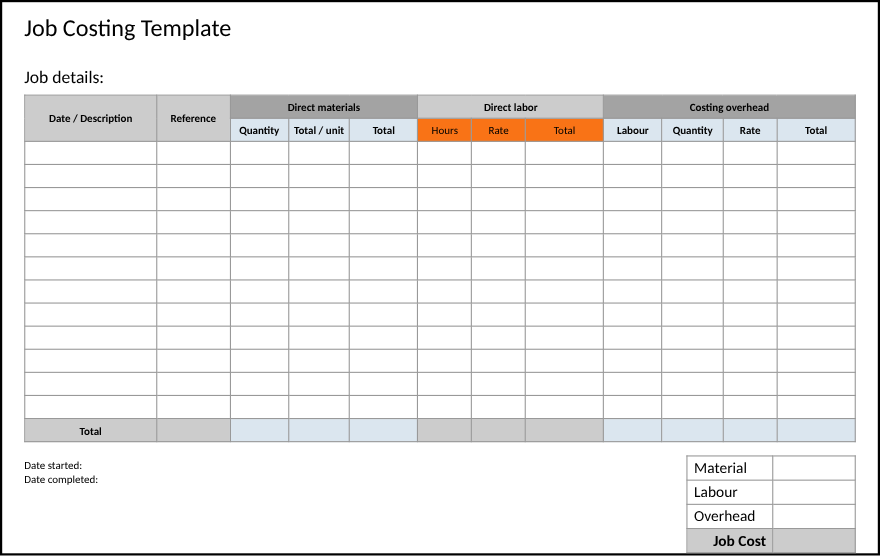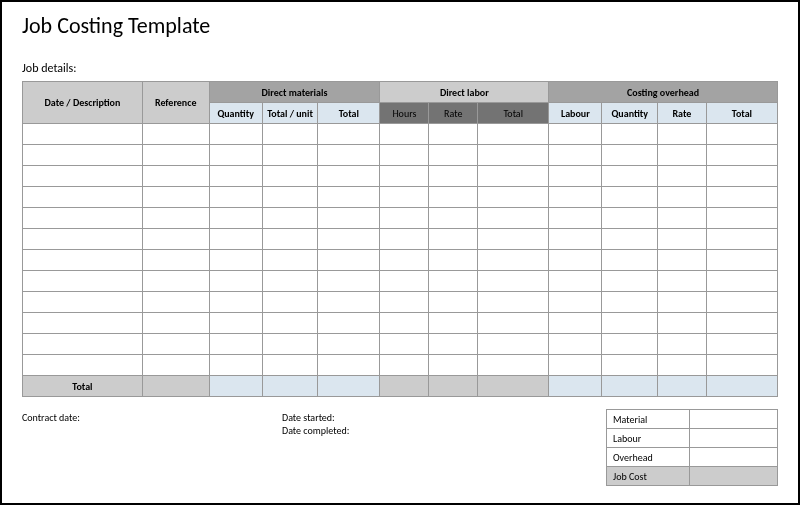--- a/index.html
+++ b/index.html
@@ -10,67 +10,67 @@
     border: 2px solid #000;
     padding: 10px 20px 12px 20px;
     background: #fff;
   }
   .title {
     font-size: 22px;
     font-weight: 400;
     margin-bottom: 22px;
   }
   .job-details {
-    font-size: 12px;
+    font-size: 16px;
     margin-bottom: 6px;
   }
   table.main {
     width: 100%;
     border-collapse: collapse;
     table-layout: fixed;
     font-size: 10px;
   }
   table.main th, table.main td {
     border: 1px solid #999;
     height: 21px;
     padding: 0;
     text-align: center;
     vertical-align: middle;
   }
   th.hdr-grey { background: #ccc; font-weight: bold; }
   th.hdr-blue { background: #a3a3a3; font-weight: bold; }
-  th.sub-grey { background: #737373; font-weight: normal; height: 18px; }
+  th.sub-grey { background: #f97316; font-weight: normal; height: 18px; }
   th.sub-blue { background: #dbe6ef; font-weight: bold; height: 18px; }
   td.data { background: #fff; }
   td.total-grey { background: #ccc; font-weight: bold; }
   td.total-blue { background: #dbe6ef; }
   .bottom-row {
     margin-top: 14px;
     display: flex;
     align-items: flex-start;
     font-size: 10px;
   }
   .contract-col { width: 260px; }
   .dates-col { width: 220px; }
   .started { }
   .summary-box {
     margin-left: auto;
     border-collapse: collapse;
-    font-size: 10px;
-    width: 172px;
+    font-size: 14px;
+    width: 154px;
     margin-top: -2px;
   }
   .summary-box td {
     border: 1px solid #999;
     height: 19px;
     padding: 2px 6px;
   }
   .summary-box td.lbl { width: 80px; }
   .summary-box td.val { width: 85px; background: #fff; }
-  .summary-box tr.jobcost td { background: #ccc; font-weight: normal; }
+  .summary-box tr.jobcost td { background: #ccc; font-weight: bold; text-align: right; }
 </style>
 </head>
 <body>
 
 <div class="title">Job Costing Template</div>
 <div class="job-details">Job details:</div>
 
 <table class="main">
 <colgroup>
   <col style="width:108px">
@@ -287,23 +287,20 @@
         <td class="total-grey"></td>
     <td class="total-blue"></td>
         <td class="total-blue"></td>
         <td class="total-blue"></td>
         <td class="total-blue"></td>
   </tr>
 </tbody>
 </table>
 
 <div class="bottom-row">
-  <div class="contract-col">
-    <div>Contract date:</div>
-  </div>
   <div class="dates-col">
     <div class="started">Date started:</div>
     <div>Date completed:</div>
   </div>
   <table class="summary-box">
     <tbody>
         <tr>
           <td class="lbl">Material</td>
           <td class="val"></td>
         </tr>

